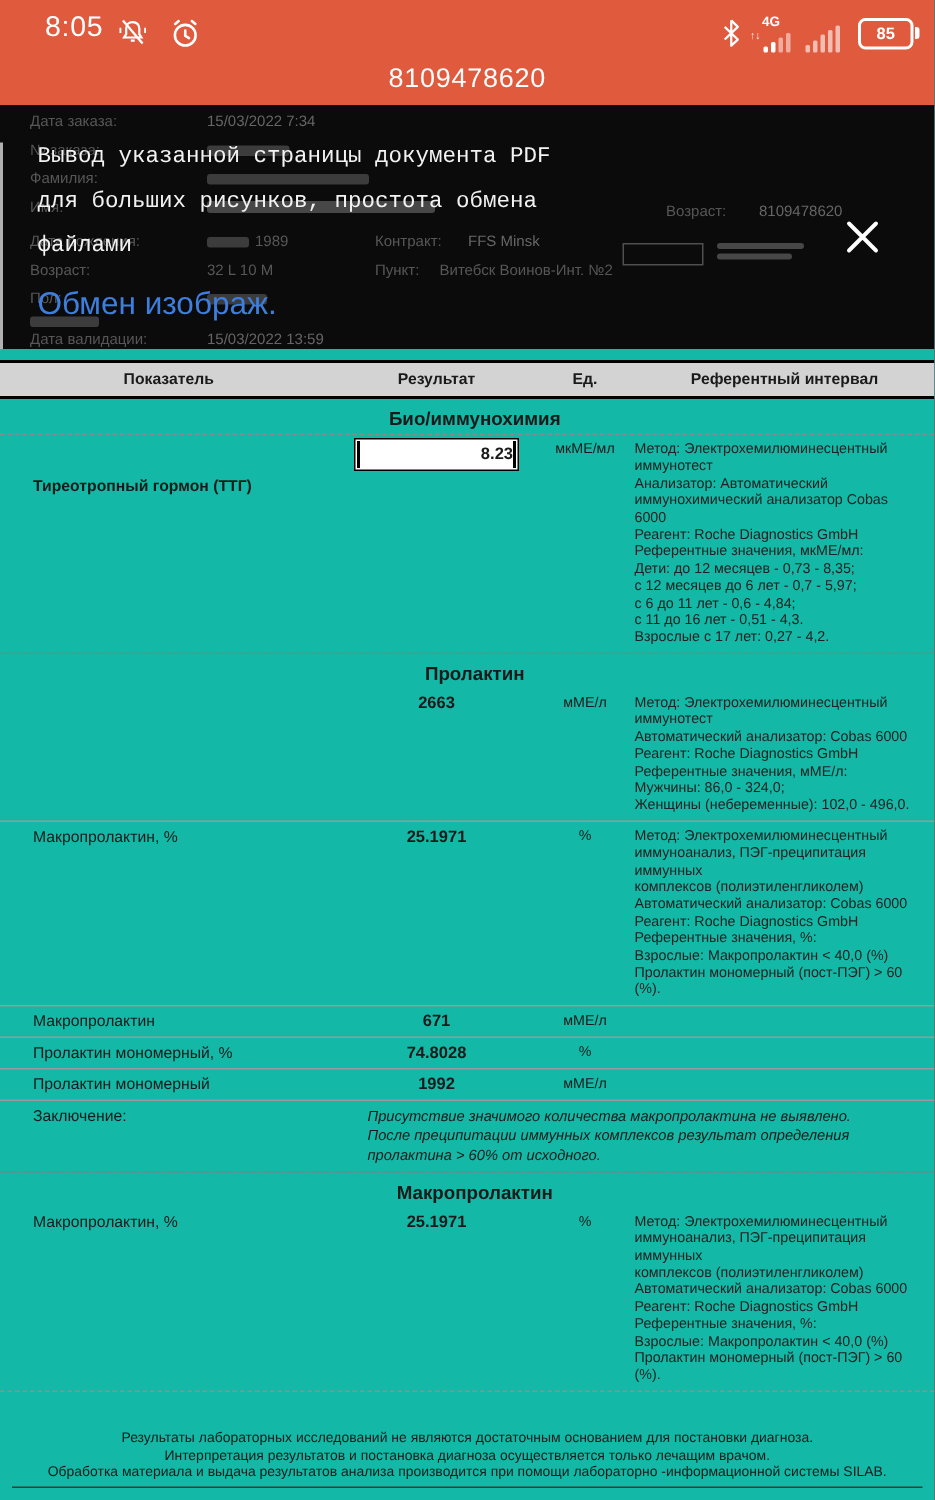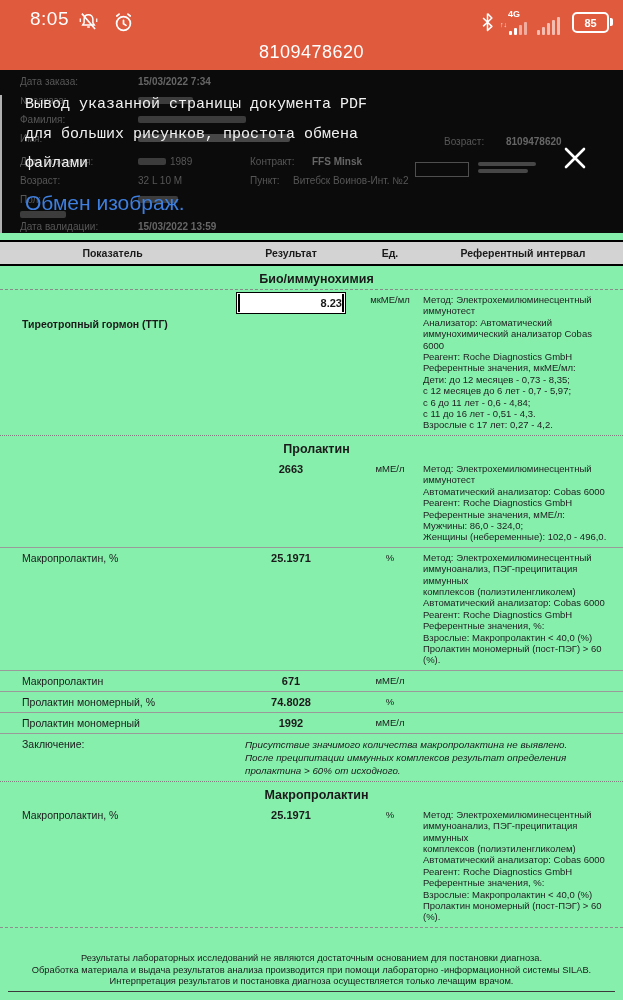--- a/index.html
+++ b/index.html
@@ -34,30 +34,30 @@
   .battery{position:absolute;left:572px;top:12px;width:33px;height:17px;border:2px solid #fff;
            border-radius:5px;display:flex;align-items:center;justify-content:center;
            font-size:11px;font-weight:bold;}
   .battery .tip{position:absolute;right:-6px;top:4px;width:3px;height:8px;background:#fff;border-radius:0 2px 2px 0;}
   .sb-number{position:absolute;left:0;top:42px;width:623px;text-align:center;font-size:18px;letter-spacing:.5px;}
 
   
   .dark-panel{position:absolute;left:0;top:70px;width:623px;height:163px;background:#0B0B0B;overflow:hidden;}
   .page-edge{position:absolute;left:0;top:25px;width:2px;height:138px;background:#cfcfcf;opacity:.85;}
   .dim{position:absolute;font-size:10px;color:#575757;white-space:nowrap;}
-  .dim.b{font-weight:bold;color:#666;}
+  .dim.b{font-weight:normal;color:#666;}
   .smudge{position:absolute;height:7px;background:#3c3c3c;border-radius:2px;}
   .dim-box{position:absolute;border:1px solid #4f4f4f;background:transparent;}
   .toast-msg{position:absolute;left:25px;top:20px;width:520px;color:#F2F2F2;font-size:15px;
              line-height:29.5px;white-space:pre-line;font-family:Liberation Mono, monospace;}
   .toast-action{position:absolute;left:25px;top:121px;color:#3D7EDE;font-size:21px;cursor:pointer;}
   .toast-close{position:absolute;left:560px;top:73px;cursor:pointer;}
 
   
-  .doc{position:absolute;left:0;top:233px;width:623px;height:767px;background:#86efac;color:#1a1a1a;}
+  .doc{position:absolute;left:0;top:233px;width:623px;height:767px;background:#14b8a6;color:#1a1a1a;}
   .thead{display:grid;grid-template-columns:225px 132px 66px 1fr;margin-top:7px;background:#D3D3D3;
          border-top:2px solid #000;border-bottom:2px solid #000;padding:5px 0;
          font-size:10.5px;font-weight:bold;}
   .thead span{text-align:center;}
   .sec-title{font-weight:bold;font-size:12.5px;padding:6px 0 3px 10px;text-align:center;}
   .tsep-dashed{border-bottom:1px dashed #8a8a8a;}
   .row{display:grid;grid-template-columns:225px 132px 66px 1fr;padding:4px 0;}
   .row .name{padding-left:22px;font-size:10.5px;}
   .row .name.bold{font-weight:bold;margin-top:24px;}
   .row .result{text-align:center;font-weight:bold;font-size:11px;}
@@ -256,19 +256,19 @@
 Автоматический анализатор: Cobas 6000
 Реагент: Roche Diagnostics GmbH
 Референтные значения, %:
 Взрослые: Макропролактин &lt; 40,0 (%)
 Пролактин мономерный (пост-ПЭГ) &gt; 60 (%).</div>
         </div>
       </div>
     <div class="footer">
       <div id="footer-lines">
           <div class="fline">Результаты лабораторных исследований не являются достаточным основанием для постановки диагноза.</div>
+          <div class="fline">Интерпретация результатов и постановка диагноза осуществляется только лечащим врачом.</div>
           <div class="fline">Обработка материала и выдача результатов анализа производится при помощи лабораторно -информационной системы SILAB.</div>
-          <div class="fline">Интерпретация результатов и постановка диагноза осуществляется только лечащим врачом.</div>
         </div>
       <div class="footer-rule"></div>
     </div>
   </div>
 </div>
 
 </body></html>

